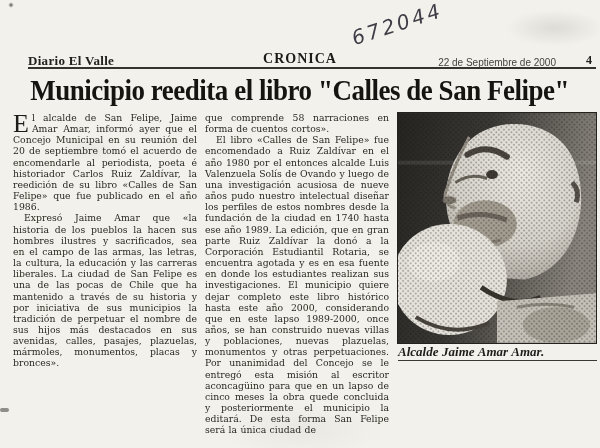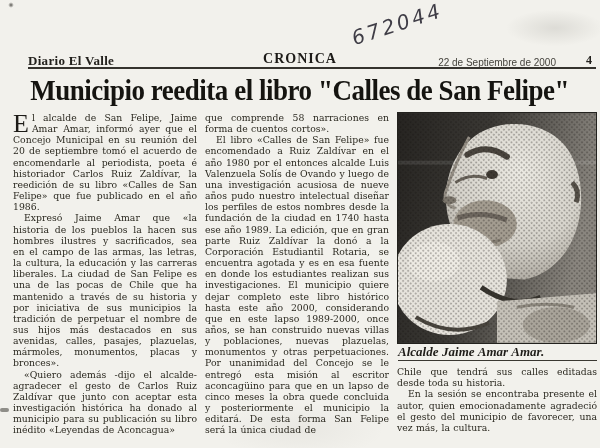--- a/index.html
+++ b/index.html
@@ -59,21 +59,20 @@
   <div class="section">CRONICA</div>
   <div class="date">22 de Septiembre de 2000</div>
   <div class="pageno">4</div>
   <div class="rule"></div>
 
   <h1 class="headline"><span>Municipio reedita el libro "Calles de San Felipe"</span></h1>
 
   <div class="col col1">
     <p><span class="dropcap">E</span><span>l alcalde de San Felipe, Jaime Amar Amar, informó ayer que el Concejo Municipal en su reunión del 20 de septiembre tomó el acuerdo de encomendarle al periodista, poeta é historiador Carlos Ruiz Zaldívar, la reedición de su libro «Calles de San Felipe» que fue publicado en el año 1986.</span></p>
     <p class="indent">Expresó Jaime Amar que «la historia de los pueblos la hacen sus hombres ilustres y sacrificados, sea en el campo de las armas, las letras, la cultura, la educación y las carreras liberales. La ciudad de San Felipe es una de las pocas de Chile que ha mantenido a través de su historia y por iniciativa de sus municipios la tradición de perpetuar el nombre de sus hijos más destacados en sus avenidas, calles, pasajes, plazuelas, mármoles, monumentos, placas y bronces».</p>
-    <p class="indent">«Quiero además -dijo el alcalde- agradecer el gesto de Carlos Ruiz Zaldívar que junto con aceptar esta investigación histórica ha donado al municipio para su publicación su libro inédito «Leyendas de Aconcagua»</p>
   </div>
 
   <div class="col col2">
     <p>que comprende 58 narraciones en forma de cuentos cortos».</p>
     <p class="indent">El libro «Calles de San Felipe» fue encomendado a Ruiz Zaldívar en el año 1980 por el entonces alcalde Luis Valenzuela Solís de Ovando y luego de una investigación acusiosa de nueve años pudo nuestro intelectual diseñar los perfiles de estos nombres desde la fundación de la ciudad en 1740 hasta ese año 1989. La edición, que en gran parte Ruiz Zaldívar la donó a la Corporación Estudiantil Rotaria, se encuentra agotada y es en esa fuente en donde los estudiantes realizan sus investigaciones. El municipio quiere dejar completo este libro histórico hasta este año 2000, considerando que en este lapso 1989-2000, once años, se han construido nuevas villas y poblaciones, nuevas plazuelas, monumentos y otras perpetuaciones. Por unanimidad del Concejo se le entregó esta misión al escritor aconcagüino para que en un lapso de cinco meses la obra quede concluida y posteriormente el municipio la editará. De esta forma San Felipe será la única ciudad de</p>
   </div>
 
   <div class="col col3">
     <div class="photo">
       <svg viewBox="0 0 200 232">
@@ -109,20 +108,16 @@
         <ellipse cx="36" cy="150" rx="26" ry="20" fill="#efece5"></ellipse>
         <path d="M84 176 Q116 198 144 186" stroke="#38352f" stroke-width="5" fill="none"></path>
         <path d="M18 206 Q54 228 92 212" stroke="#4a463f" stroke-width="4" fill="none"></path>
         <path d="M100 190 L200 182 L200 232 L100 232 Z" fill="#c6c2b9"></path>
         <ellipse cx="160" cy="214" rx="34" ry="18" fill="#aaa59b"></ellipse>
         <path d="M120 196 Q150 190 178 196" stroke="#8f8a80" stroke-width="3" fill="none"></path>
         <rect width="200" height="232" fill="url(#ht)"></rect>
       </svg>
     </div>
     <div class="caption">Alcalde Jaime Amar Amar.</div>
-    <div class="body-text">
-      <p>Chile que tendrá sus calles editadas desde toda su historia.</p>
-      <p class="indent">En la sesión se encontraba presente el autor, quien emocionadamente agradeció el gesto del municipio de favorecer, una vez más, la cultura.</p>
-    </div>
   </div>
 
   <div class="edge-mark"></div>
 </div>
 
 </body></html>

